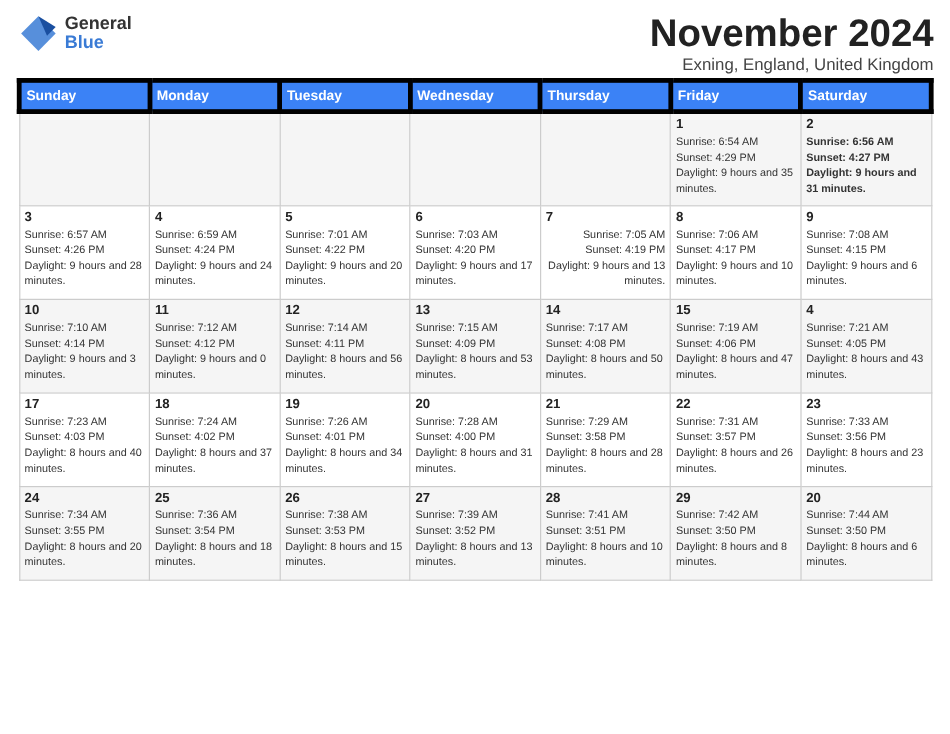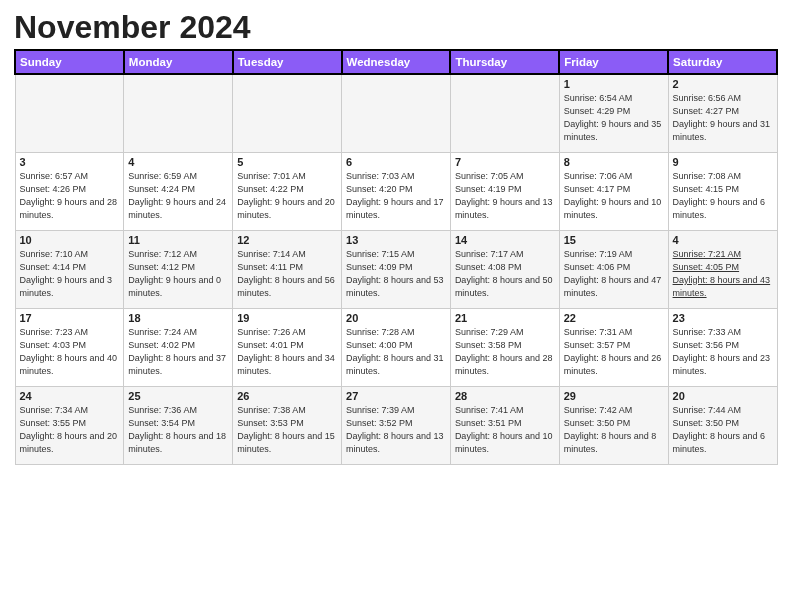--- a/index.html
+++ b/index.html
@@ -57,27 +57,27 @@
     .subtitle {
       font-size: 14px;
       color: #444;
     }
     table {
       width: 100%;
       border-collapse: collapse;
       table-layout: fixed;
     }
     thead tr th {
-      background-color: #8b5cf6;
+      background-color: #3b82f6;
       color: #fff;
       font-size: 11.5px;
       font-weight: bold;
       padding: 5px 4px;
       text-align: left;
-      border: 2px solid #000000;
+      border: 4px solid #000000;
     }
     tbody tr td {
       vertical-align: top;
       font-size: 9.5px;
       color: #222;
       border: 1px solid #ccc;
       padding: 3px 4px;
       height: 78px;
     }
     tbody tr:nth-child(odd) td {
@@ -99,22 +99,33 @@
     }
     td.empty {
       background-color: #f5f5f5;
     }
   </style>
 </head>
 <body>
 
 <div class="container">
   <div class="header-row">
+    <div class="logo">
+      <svg class="logo-icon" viewBox="0 0 40 40" xmlns="http://www.w3.org/2000/svg">
+        <polygon points="20,4 36,20 20,36 4,20" fill="#3a7bd5" opacity="0.85"></polygon>
+        <polygon points="20,4 36,14 28,22" fill="#1a4fa0"></polygon>
+      </svg>
+      <div class="logo-text">
+        <span class="logo-general">General</span>
+        <span class="logo-blue">Blue</span>
+      </div>
+    </div>
     <div class="title-block">
       <div class="month-title">November 2024</div>
+      <div class="subtitle">Exning, England, United Kingdom</div>
     </div>
   </div>
 
   <table>
     <thead>
       <tr>
 
       <th>Sunday</th>
           <th>Monday</th>
           <th>Tuesday</th>
@@ -132,21 +143,21 @@
           <td class="empty"></td>
           <td class="empty"></td>
           <td>
             <span class="day-num">1</span>
             <div class="day-info" style="white-space: pre-line;">Sunrise: 6:54 AM
 Sunset: 4:29 PM
 Daylight: 9 hours and 35 minutes.</div>
           </td>
           <td>
             <span class="day-num">2</span>
-            <div class="day-info" style="white-space: pre-line;">Sunrise: 6:56 AM
+            <div class="day-info" style="white-space: pre-line; font-weight: bold;">Sunrise: 6:56 AM
 Sunset: 4:27 PM
 Daylight: 9 hours and 31 minutes.</div>
           </td>
         </tr>
         <tr>
           <td>
             <span class="day-num">3</span>
             <div class="day-info" style="white-space: pre-line;">Sunrise: 6:57 AM
 Sunset: 4:26 PM
 Daylight: 9 hours and 28 minutes.</div>
@@ -164,21 +175,21 @@
 Daylight: 9 hours and 20 minutes.</div>
           </td>
           <td>
             <span class="day-num">6</span>
             <div class="day-info" style="white-space: pre-line;">Sunrise: 7:03 AM
 Sunset: 4:20 PM
 Daylight: 9 hours and 17 minutes.</div>
           </td>
           <td>
             <span class="day-num">7</span>
-            <div class="day-info" style="white-space: pre-line;">Sunrise: 7:05 AM
+            <div class="day-info" style="white-space: pre-line; text-align: right;">Sunrise: 7:05 AM
 Sunset: 4:19 PM
 Daylight: 9 hours and 13 minutes.</div>
           </td>
           <td>
             <span class="day-num">8</span>
             <div class="day-info" style="white-space: pre-line;">Sunrise: 7:06 AM
 Sunset: 4:17 PM
 Daylight: 9 hours and 10 minutes.</div>
           </td>
           <td>
@@ -220,21 +231,21 @@
 Daylight: 8 hours and 50 minutes.</div>
           </td>
           <td>
             <span class="day-num">15</span>
             <div class="day-info" style="white-space: pre-line;">Sunrise: 7:19 AM
 Sunset: 4:06 PM
 Daylight: 8 hours and 47 minutes.</div>
           </td>
           <td>
             <span class="day-num">4</span>
-            <div class="day-info" style="white-space: pre-line; text-decoration: underline;">Sunrise: 7:21 AM
+            <div class="day-info" style="white-space: pre-line;">Sunrise: 7:21 AM
 Sunset: 4:05 PM
 Daylight: 8 hours and 43 minutes.</div>
           </td>
         </tr>
         <tr>
           <td>
             <span class="day-num">17</span>
             <div class="day-info" style="white-space: pre-line;">Sunrise: 7:23 AM
 Sunset: 4:03 PM
 Daylight: 8 hours and 40 minutes.</div>

